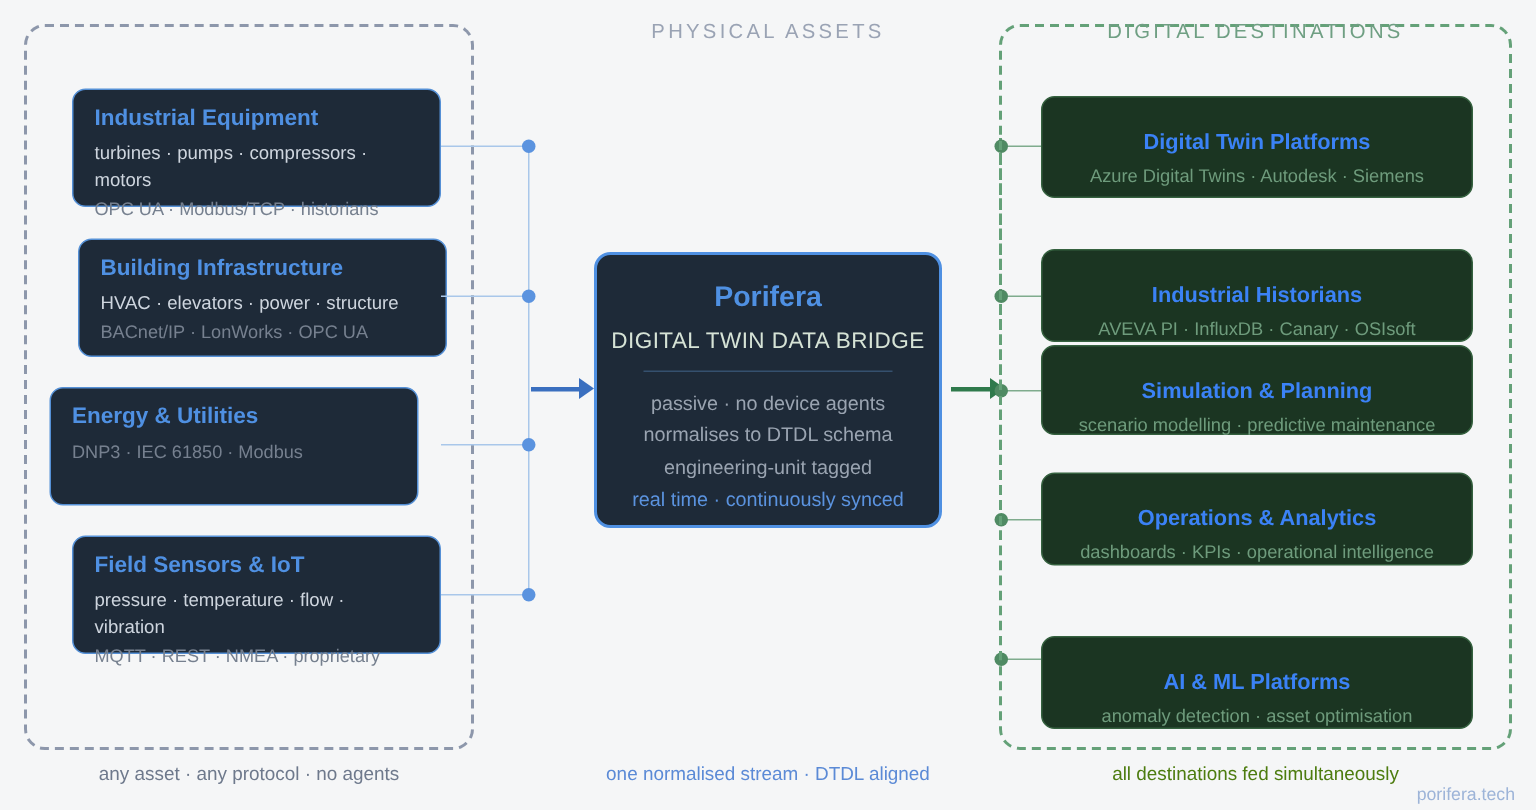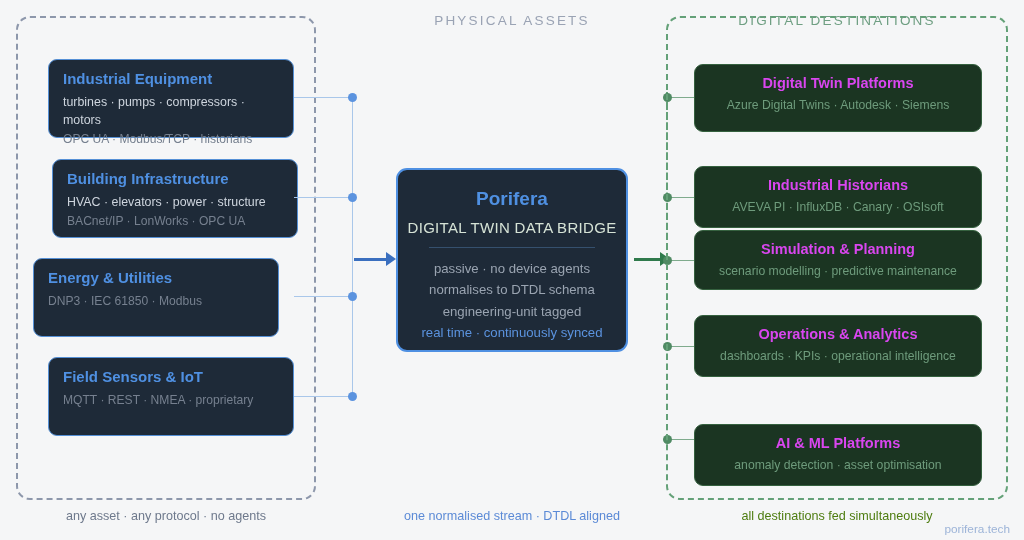--- a/index.html
+++ b/index.html
@@ -89,25 +89,26 @@
   .dst-card {
     position: absolute;
     box-sizing: border-box;
     background: #1b3522;
     border: 1px solid #35613f;
     border-radius: 9px;
     padding: 9px 12px 10px 12px;
     text-align: center;
   }
   .dst-card .d-title {
-    color: #d946ef;
+    color: #3b82f6;
     font-size: 14.5px;
     font-weight: bold;
     line-height: 1.3;
     margin-bottom: 4px;
+    margin-top: 12px;
   }
   .dst-card .d-items {
     color: #6e9b7c;
     font-size: 12.2px;
     line-height: 1.4;
   }
 
   
   #hub {
     position: absolute;
@@ -235,20 +236,21 @@
     <div class="c-proto">BACnet/IP · LonWorks · OPC UA</div>
   </div>
 
   <div class="src-card" style="left:33px; top:258px; width:246px; height:79px;">
     <div class="c-title">Energy &amp; Utilities</div>
     <div class="c-proto">DNP3 · IEC 61850 · Modbus</div>
   </div>
 
   <div class="src-card" style="left:48px; top:357px; width:246px; height:79px;">
     <div class="c-title">Field Sensors &amp; IoT</div>
+    <div class="c-items">pressure · temperature · flow · vibration</div>
     <div class="c-proto">MQTT · REST · NMEA · proprietary</div>
   </div>
 
   <div class="hline blue-wire" style="left:294px; top:97px;  width:58px;"></div>
   <div class="hline blue-wire" style="left:294px; top:197px; width:58px;"></div>
   <div class="hline blue-wire" style="left:294px; top:296px; width:58px;"></div>
   <div class="hline blue-wire" style="left:294px; top:396px; width:58px;"></div>
 
   <div class="vline blue-wire" style="left:352px; top:97px; height:299px;"></div>
 

